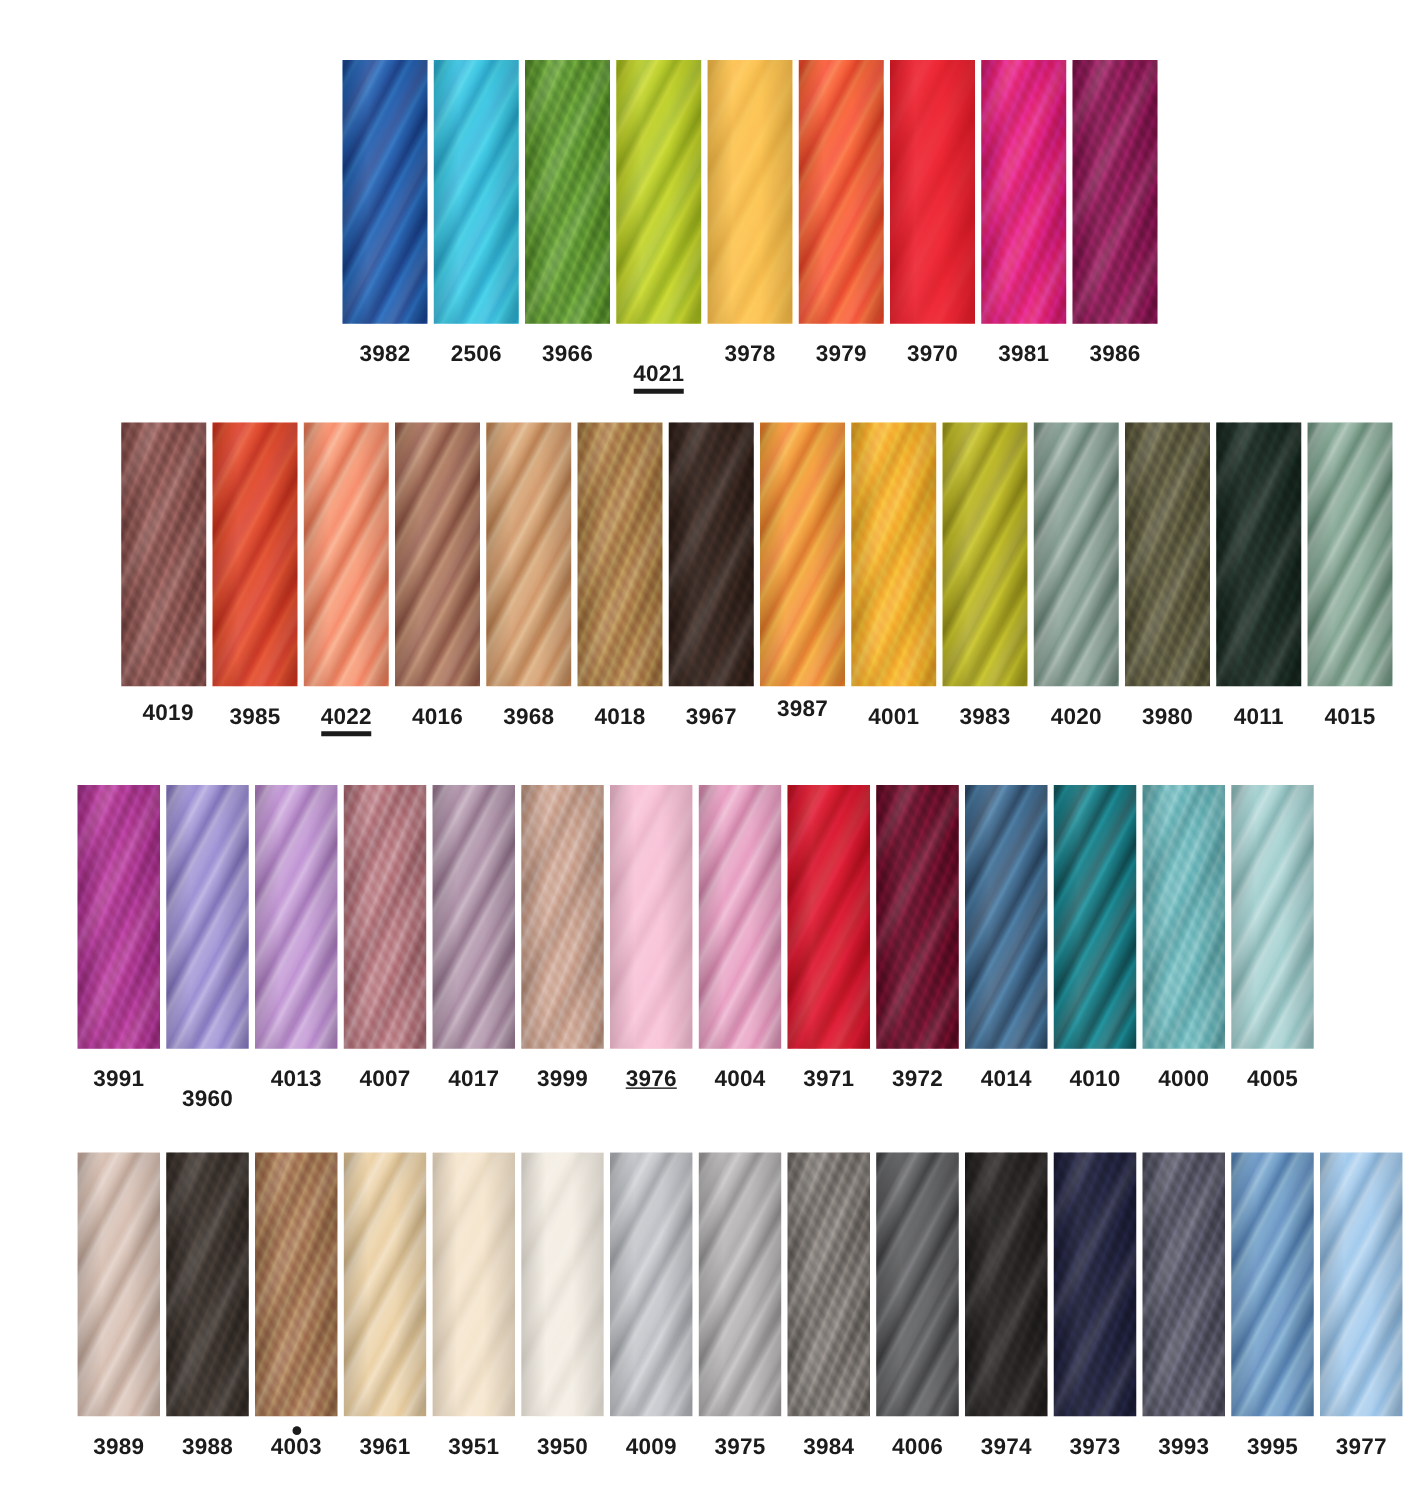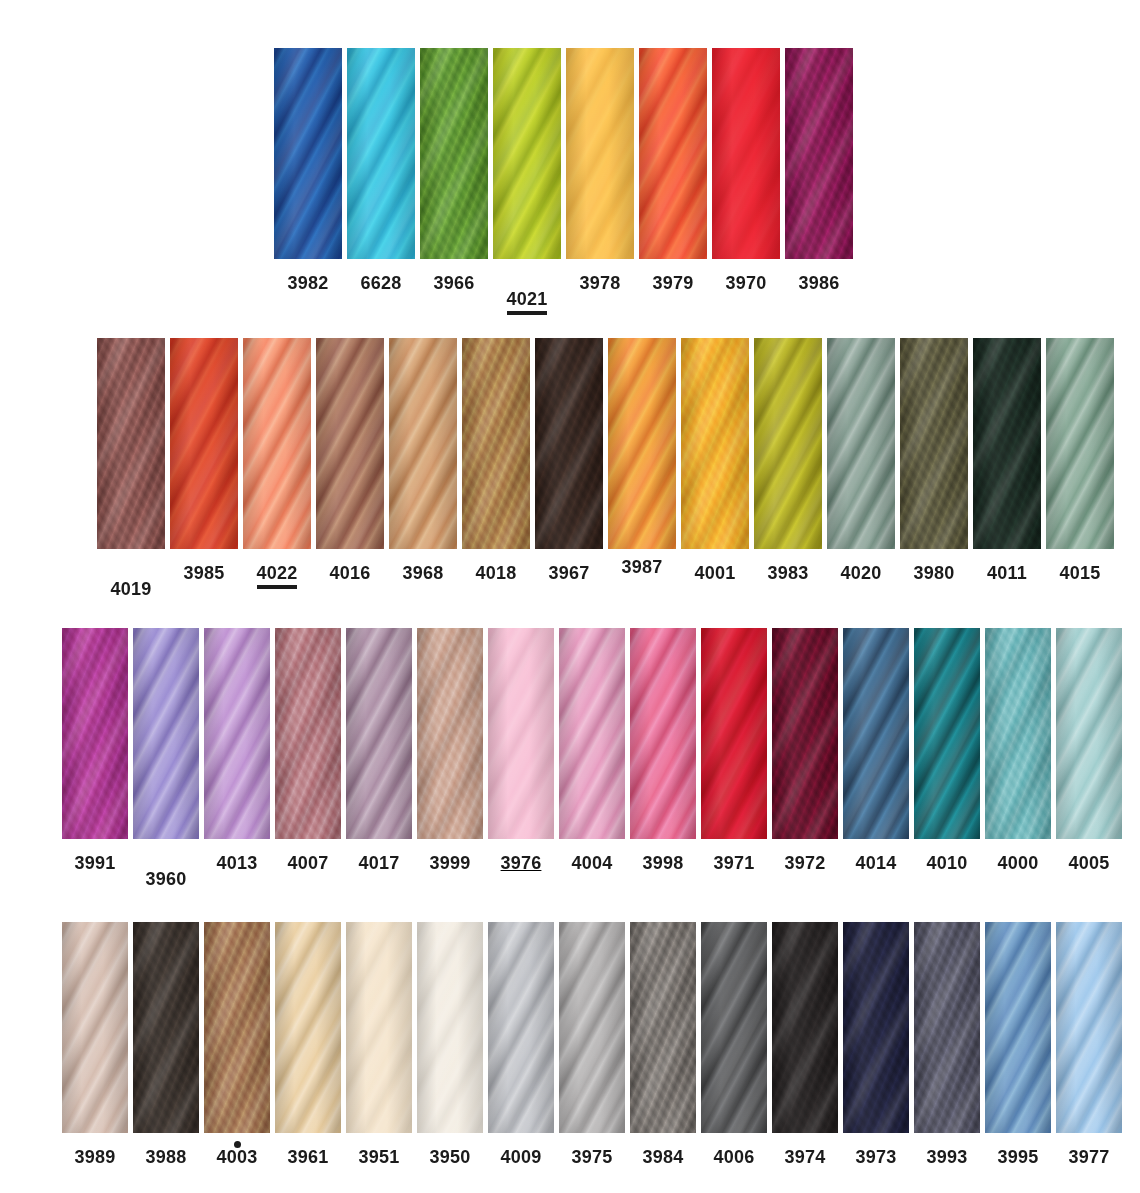--- a/index.html
+++ b/index.html
@@ -147,21 +147,21 @@
         </div>
       </div>
       <div class="swatch-cell">
         <div class="swatch-chip" style="width: 68px; height: 211px; background-color: rgb(53, 195, 226);">
           <div class="ply"></div>
           <div class="ply2"></div>
           <div class="shade"></div>
         </div>
         <div style="margin-top: 8px; display: flex; flex-direction: column; align-items: center;">
           <div class="dot-spacer"></div>
-          <div class="swatch-label">6628</div>
+          <div class="swatch-label">2506</div>
         </div>
       </div>
       <div class="swatch-cell">
         <div class="swatch-chip fuzzy" style="width: 68px; height: 211px; background-color: rgb(95, 155, 46);">
           <div class="ply"></div>
           <div class="ply2"></div>
           <div class="shade"></div>
         </div>
         <div style="margin-top: 8px; display: flex; flex-direction: column; align-items: center;">
           <div class="dot-spacer"></div>
@@ -206,39 +206,50 @@
           <div class="ply"></div>
           <div class="ply2"></div>
           <div class="shade"></div>
         </div>
         <div style="margin-top: 8px; display: flex; flex-direction: column; align-items: center;">
           <div class="dot-spacer"></div>
           <div class="swatch-label">3970</div>
         </div>
       </div>
       <div class="swatch-cell">
+        <div class="swatch-chip fuzzy" style="width: 68px; height: 211px; background-color: rgb(228, 28, 126);">
+          <div class="ply"></div>
+          <div class="ply2"></div>
+          <div class="shade"></div>
+        </div>
+        <div style="margin-top: 8px; display: flex; flex-direction: column; align-items: center;">
+          <div class="dot-spacer"></div>
+          <div class="swatch-label">3981</div>
+        </div>
+      </div>
+      <div class="swatch-cell">
         <div class="swatch-chip fuzzy" style="width: 68px; height: 211px; background-color: rgb(142, 20, 85);">
           <div class="ply"></div>
           <div class="ply2"></div>
           <div class="shade"></div>
         </div>
         <div style="margin-top: 8px; display: flex; flex-direction: column; align-items: center;">
           <div class="dot-spacer"></div>
           <div class="swatch-label">3986</div>
         </div>
       </div>
     </div>
     <div class="swatch-row" style="top: 338px; left: 97px; gap: 5px;">
       <div class="swatch-cell">
         <div class="swatch-chip fuzzy" style="width: 68px; height: 211px; background-color: rgb(142, 84, 80);">
           <div class="ply"></div>
           <div class="ply2"></div>
           <div class="shade"></div>
         </div>
-        <div style="margin-top: 24px; display: flex; flex-direction: column; align-items: flex-end;">
+        <div style="margin-top: 12px; display: flex; flex-direction: row; align-items: flex-end;">
           <div class="dot-spacer"></div>
           <div class="swatch-label">4019</div>
         </div>
       </div>
       <div class="swatch-cell">
         <div class="swatch-chip" style="width: 68px; height: 211px; background-color: rgb(223, 66, 38);">
           <div class="ply"></div>
           <div class="ply2"></div>
           <div class="shade"></div>
         </div>
@@ -460,31 +471,20 @@
       </div>
       <div class="swatch-cell">
         <div class="swatch-chip" style="width: 66px; height: 211px; background-color: rgb(233, 163, 197);">
           <div class="ply"></div>
           <div class="ply2"></div>
           <div class="shade"></div>
         </div>
         <div style="margin-top: 8px; display: flex; flex-direction: column; align-items: center;">
           <div class="dot-spacer"></div>
           <div class="swatch-label">4004</div>
-        </div>
-      </div>
-      <div class="swatch-cell">
-        <div class="swatch-chip" style="width: 66px; height: 211px; background-color: rgb(236, 110, 153);">
-          <div class="ply"></div>
-          <div class="ply2"></div>
-          <div class="shade"></div>
-        </div>
-        <div style="margin-top: 8px; display: flex; flex-direction: column; align-items: center;">
-          <div class="dot-spacer"></div>
-          <div class="swatch-label">3998</div>
         </div>
       </div>
       <div class="swatch-cell">
         <div class="swatch-chip" style="width: 66px; height: 211px; background-color: rgb(216, 18, 40);">
           <div class="ply"></div>
           <div class="ply2"></div>
           <div class="shade"></div>
         </div>
         <div style="margin-top: 8px; display: flex; flex-direction: column; align-items: center;">
           <div class="dot-spacer"></div>

